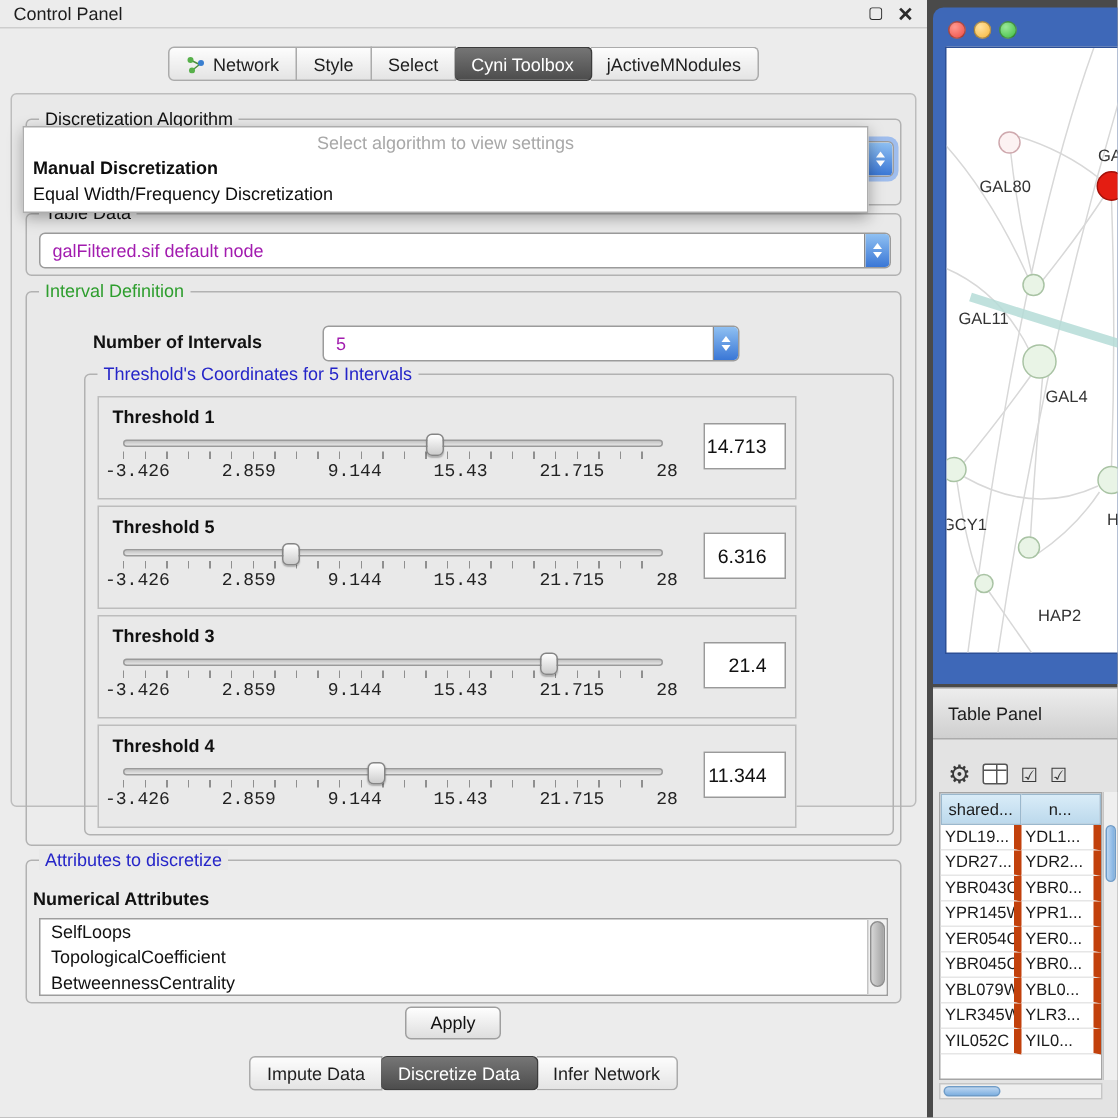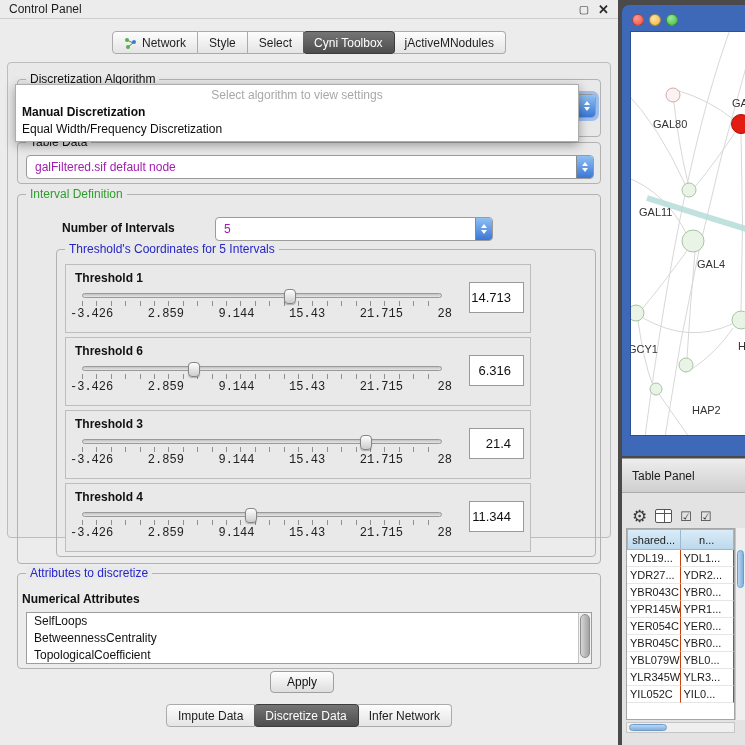--- a/index.html
+++ b/index.html
@@ -72,21 +72,21 @@
   .tp-header{height:35px;background:linear-gradient(#ededed,#cfcfcf);border-top:1px solid #9c9c9c;border-bottom:1px solid #ababab;font-size:12px;color:#1c1c1c;display:flex;align-items:center;padding-left:10px;}
   .tp-toolbar{height:46px;display:flex;align-items:center;gap:8px;padding-left:10px;overflow:hidden;}
   .gear{font-size:17px;color:#3a3a3a;line-height:1;}
   .cols-icon{width:17px;height:14px;border:1px solid #555;border-radius:2px;position:relative;background:#fff;}
   .cols-icon::before{content:"";position:absolute;left:50%;top:0;bottom:0;width:1px;background:#555;}
   .cols-icon::after{content:"";position:absolute;left:0;right:0;top:3px;height:1px;background:#555;}
   .cb{font-size:13px;color:#3a3a3a;line-height:1;}
   .tp-table{position:absolute;left:4px;top:70px;right:10px;height:192px;background:#fff;border:1px solid #a5a5a5;overflow:hidden;font-size:11px;}
   .tp-row{display:flex;height:17px;}
   .tp-row.head{height:21px;}
-  .tp-cell{width:54px;border-right:1px solid #c2410c;border-bottom:1px solid #e6e6e6;padding:1px 3px;white-space:nowrap;overflow:hidden;color:#1b1b1b;display:flex;align-items:center;}
+  .tp-cell{width:54px;border-right:5px solid #c2410c;border-bottom:1px solid #e6e6e6;padding:1px 3px;white-space:nowrap;overflow:hidden;color:#1b1b1b;display:flex;align-items:center;}
   .tp-row.head .tp-cell{background:linear-gradient(#d9ecf8,#bcd9ec);border:1px solid #9bb8cd;border-left:none;justify-content:center;}
   .tp-row.head .tp-cell:first-child{border-left:1px solid #9bb8cd;}
   .tp-vscroll{position:absolute;right:0;top:70px;width:10px;height:192px;background:#efefef;border-left:1px solid #c6c6c6;}
   .tp-vthumb{position:absolute;left:1px;right:1px;top:22px;height:38px;background:linear-gradient(90deg,#bcd6f2,#7fb0e0);border:1px solid #6f9cc8;border-radius:5px;}
   .tp-hscroll{position:absolute;left:4px;right:10px;top:264px;height:11px;background:#efefef;border:1px solid #c6c6c6;}
   .tp-hthumb{position:absolute;top:1px;bottom:1px;left:2px;width:38px;background:linear-gradient(#bcd6f2,#7fb0e0);border:1px solid #6f9cc8;border-radius:5px;}
 </style>
 </head>
 <body>
 
@@ -182,21 +182,21 @@
               <span>9.144</span>
               <span>15.43</span>
               <span>21.715</span>
               <span>28</span>
             </div>
           </div>
           <div class="val-box">14.713</div>
         </div>
 
         <div class="th-box" style="top:87px;">
-          <div class="th-label">Threshold 6</div>
+          <div class="th-label">Threshold 5</div>
           <div class="slider-area">
             <div class="track">
                 <div class="thumb" style="left: 31%;"></div>
               </div>
             <div class="tickmarks"></div>
             <div class="scale">
               <span>-3.426</span>
               <span>2.859</span>
               <span>9.144</span>
               <span>15.43</span>
@@ -245,22 +245,22 @@
           <div class="val-box">11.344</div>
         </div>
       </div>
     </div>
 
     <div class="group" style="left:9px;top:510px;width:584px;height:96px;">
       <span class="legend blue">Attributes to discretize</span>
       <span class="attr-title">Numerical Attributes</span>
       <div class="attr-list">
         <div class="attr-item">SelfLoops</div>
+        <div class="attr-item">TopologicalCoefficient</div>
         <div class="attr-item">BetweennessCentrality</div>
-        <div class="attr-item">TopologicalCoefficient</div>
         <div class="attr-scroll">
             <div class="attr-thumb"></div>
           </div>
       </div>
     </div>
 
     <div class="apply-btn">Apply</div>
   </div>
 
   <div class="seg-row" style="top:704px">

